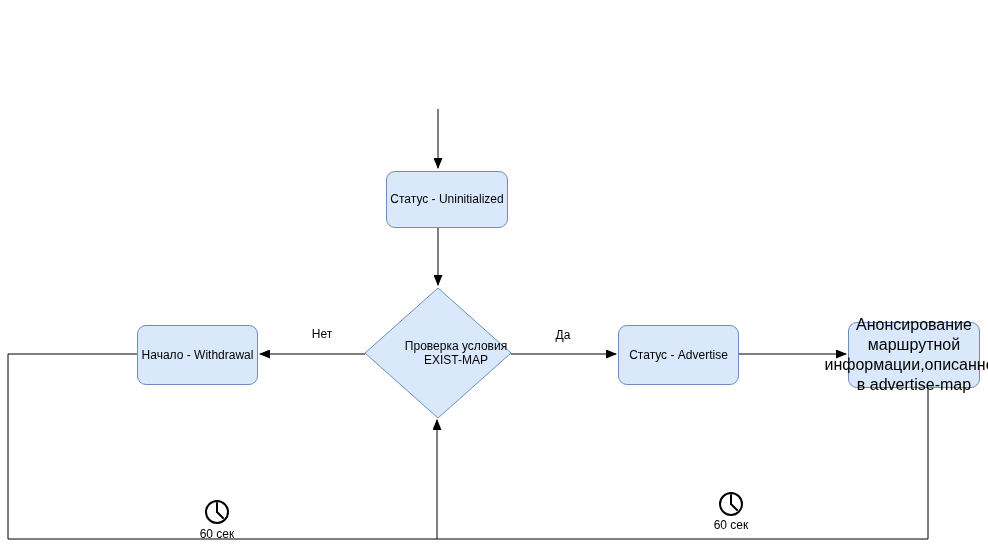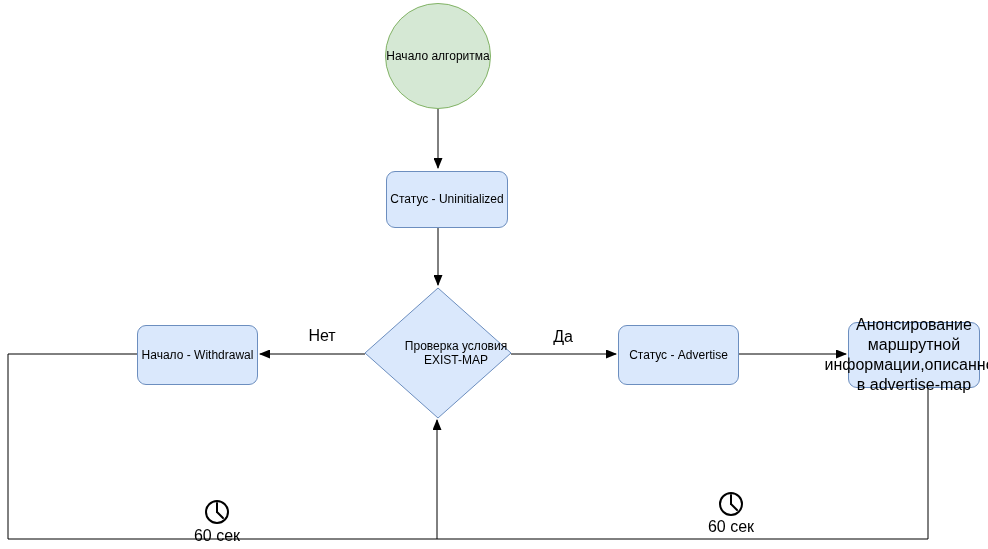--- a/index.html
+++ b/index.html
@@ -33,21 +33,21 @@
     background: #d5e8d4;
     border: 1px solid #82b366;
     border-radius: 50%;
   }
   .plain { background: transparent; border: none; }
   .nowrap { white-space: nowrap; }
   .pre { white-space: pre-line; }
   .small { font-size: 16px; line-height: 1.25; }
   .edge-label {
     position: absolute;
-    font-size: 16px;
+    font-size: 12px;
     text-align: center;
     white-space: nowrap;
   }
 </style>
 </head>
 <body>
 
 <div class="canvas">
 
   <svg class="connectors" width="988" height="549" viewBox="0 0 988 549">
@@ -73,23 +73,20 @@
       <path d="M217,512 L223,518"></path>
     </g>
 
     <g stroke="#000000" stroke-width="2" fill="none" stroke-linecap="round">
       <circle cx="731" cy="504" r="11"></circle>
       <path d="M731,504 L731,495"></path>
       <path d="M731,504 L737,510"></path>
     </g>
   </svg>
 
-  <div class="node start nowrap" style="left:385px; top:3px; width:106px; height:106px;">
-    <span>Начало алгоритма</span>
-  </div>
 
   <div class="node proc nowrap" style="left:378px; top:171px; width:122px; height:57px;margin-left:8px;">
     <span>Статус - Uninitialized</span>
   </div>
 
   <div class="node plain pre" style="left:381px; top:327px; width:150px; height:52px;">
     <span>Проверка условия
 EXIST-MAP</span>
   </div>
 

